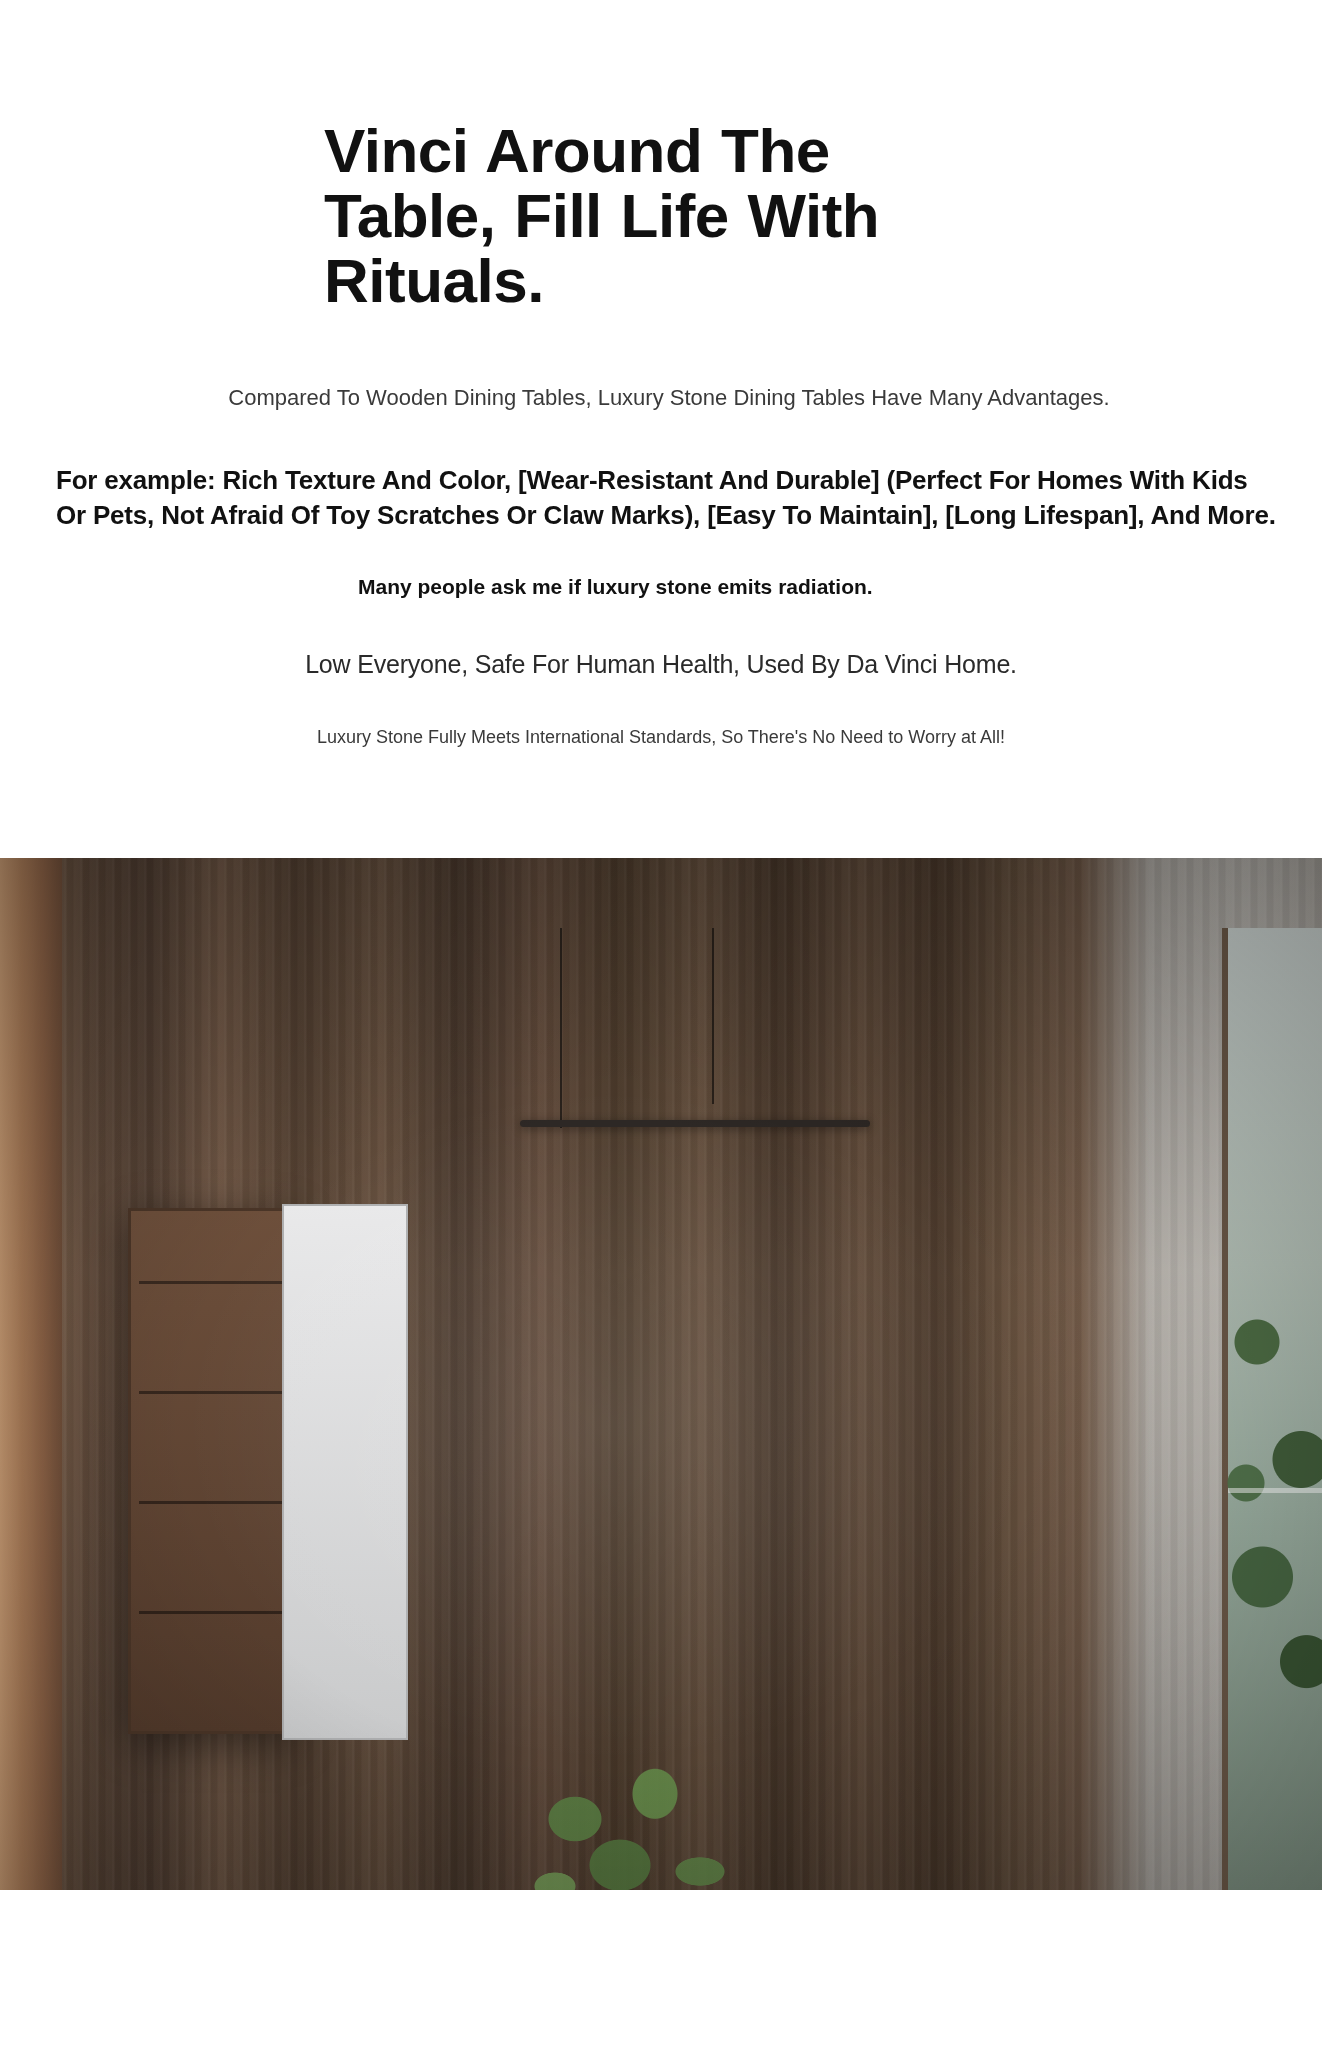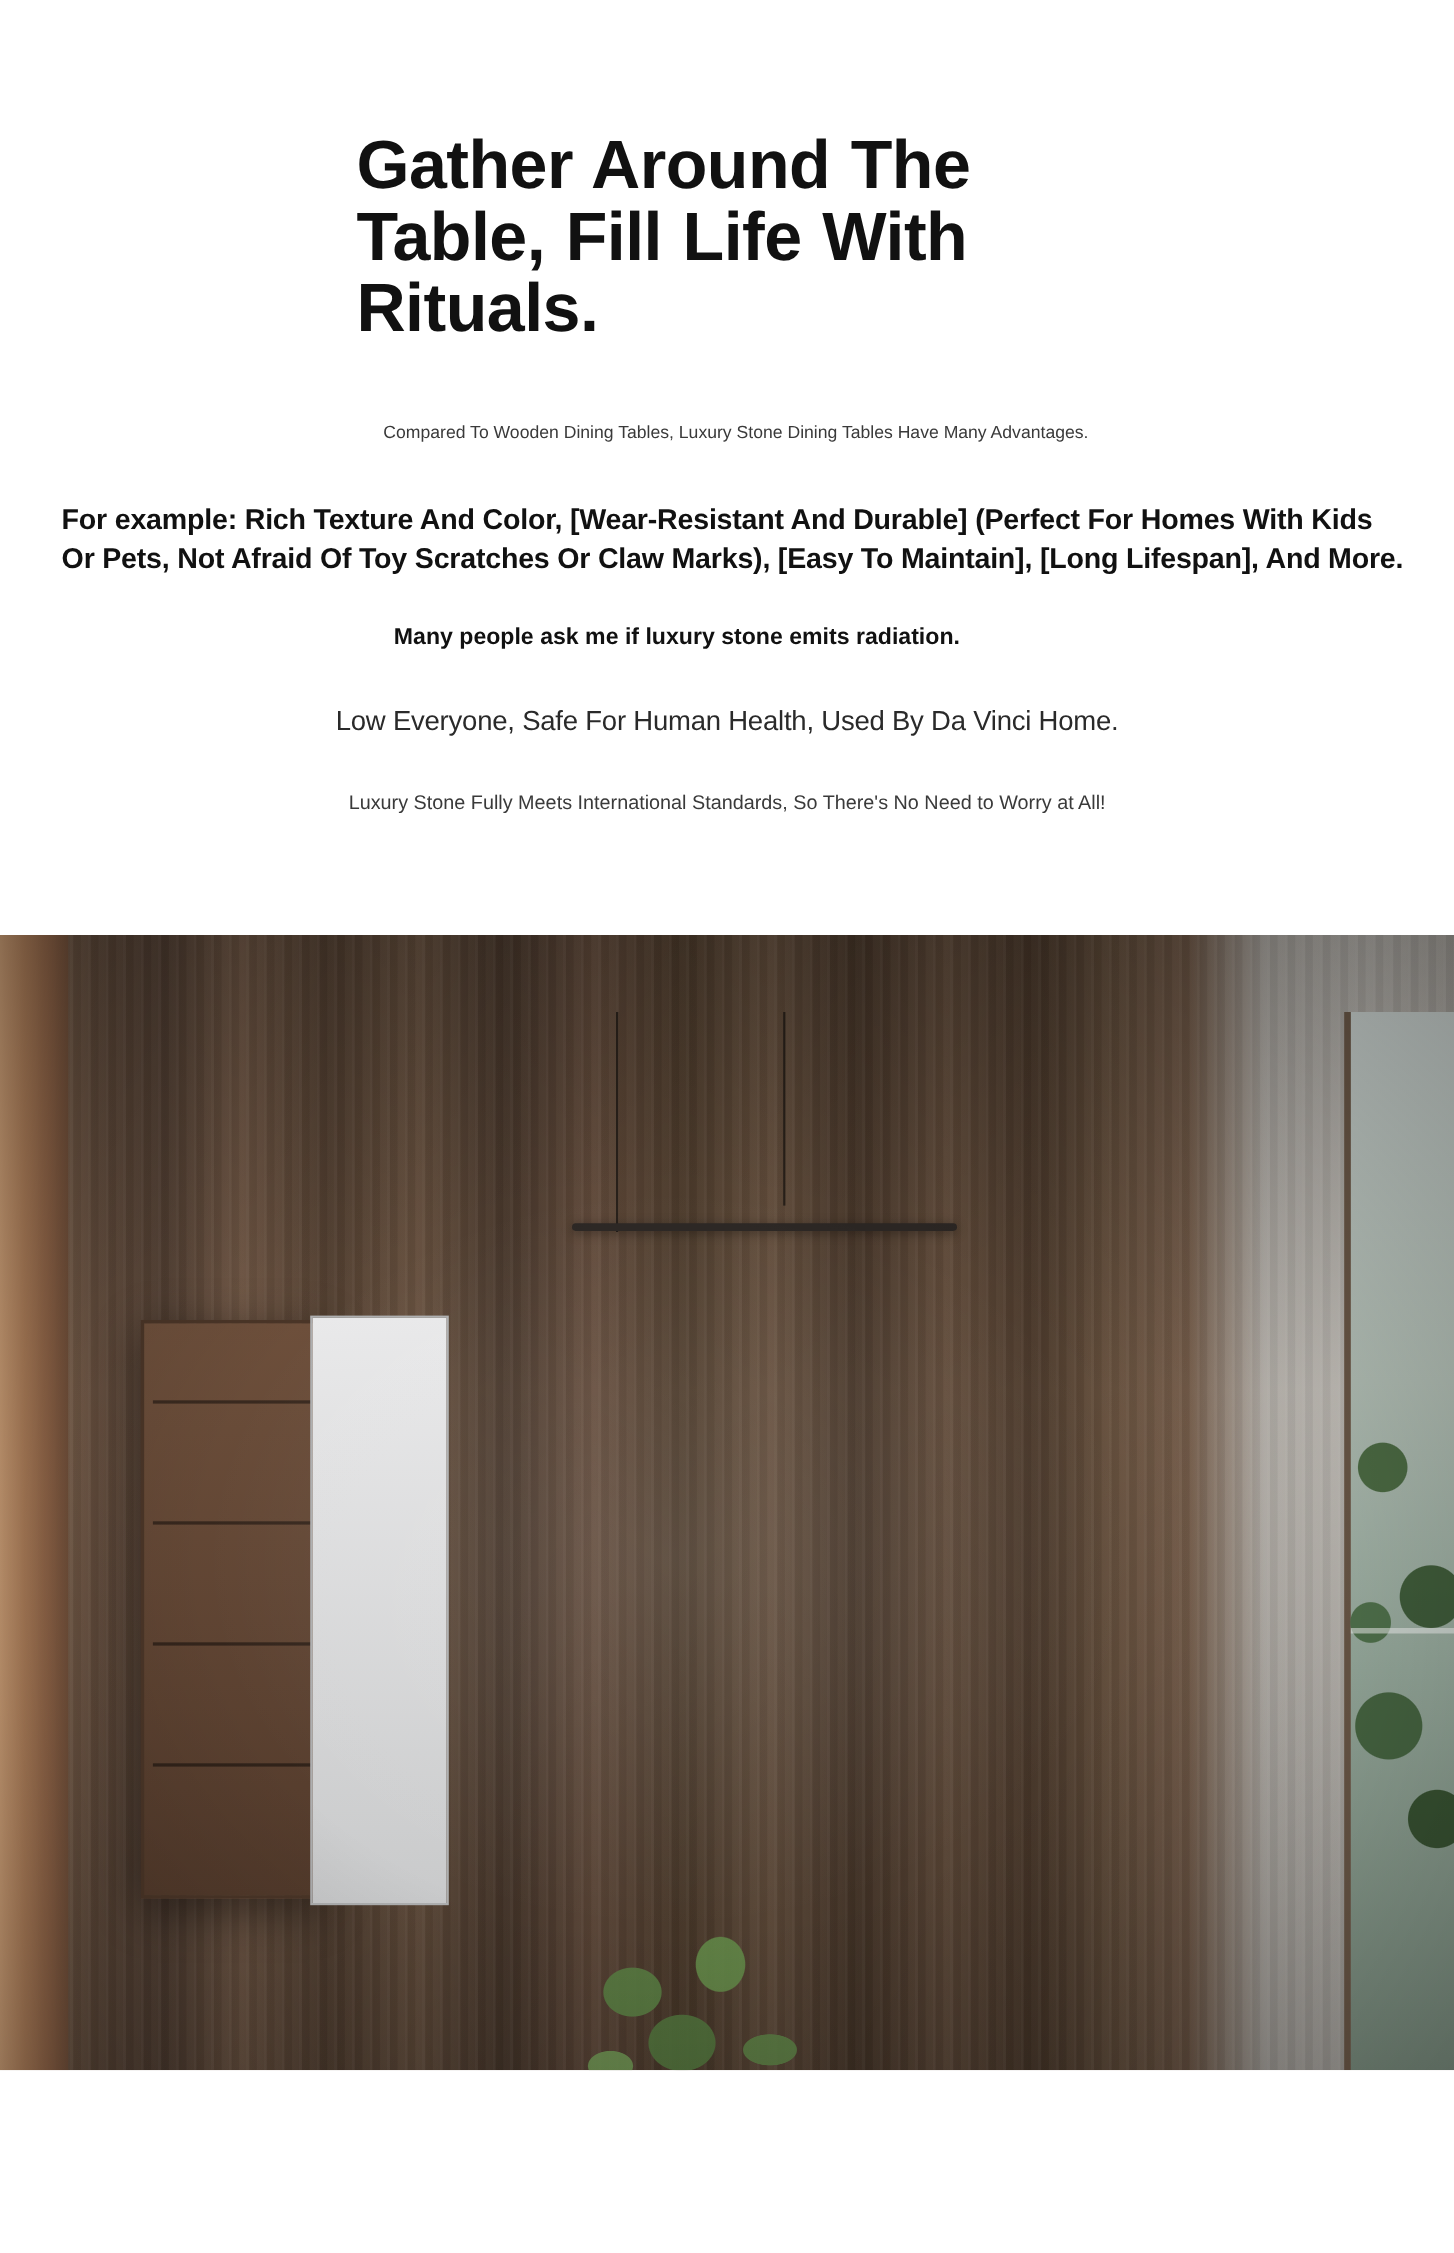--- a/index.html
+++ b/index.html
@@ -29,21 +29,21 @@
     line-height: 1.05;
     font-weight: 800;
     letter-spacing: -0.5px;
     color: #111111;
     margin: 0;
     padding: 118px 330px 0 324px;
     word-spacing: 2px;
   }
 
   .subline {
-    font-size: 16px;
+    font-size: 22px;
     color: #3a3a3a;
     text-align: center;
     margin: 0;
     padding: 72px 0 0 16px;
     font-weight: 400;
   }
 
   .para-bold {
     font-size: 26px;
     line-height: 1.35;
@@ -199,21 +199,21 @@
       radial-gradient(ellipse at 66% 78%, rgba(74,104,56,.88) 0 18px, transparent 19px);
   }
 </style>
 </head>
 <body>
 
 <div class="page">
 
   <section class="text-section">
 
-    <h1 class="headline">Gather Around The Table, Fill Life With Rituals.</h1>
+    <h1 class="headline">Vinci Around The Table, Fill Life With Rituals.</h1>
 
     <p class="subline">Compared To Wooden Dining Tables, Luxury Stone Dining Tables Have Many Advantages.</p>
 
     <p class="para-bold">For example: Rich Texture And Color, [Wear-Resistant And Durable] (Perfect For Homes With Kids Or Pets, Not Afraid Of Toy Scratches Or Claw Marks), [Easy To Maintain], [Long Lifespan], And More.</p>
 
     <p class="question">Many people ask me if luxury stone emits radiation.</p>
 
 
     <p class="claim">Low Everyone, Safe For Human Health, Used By Da Vinci Home.</p>
 

